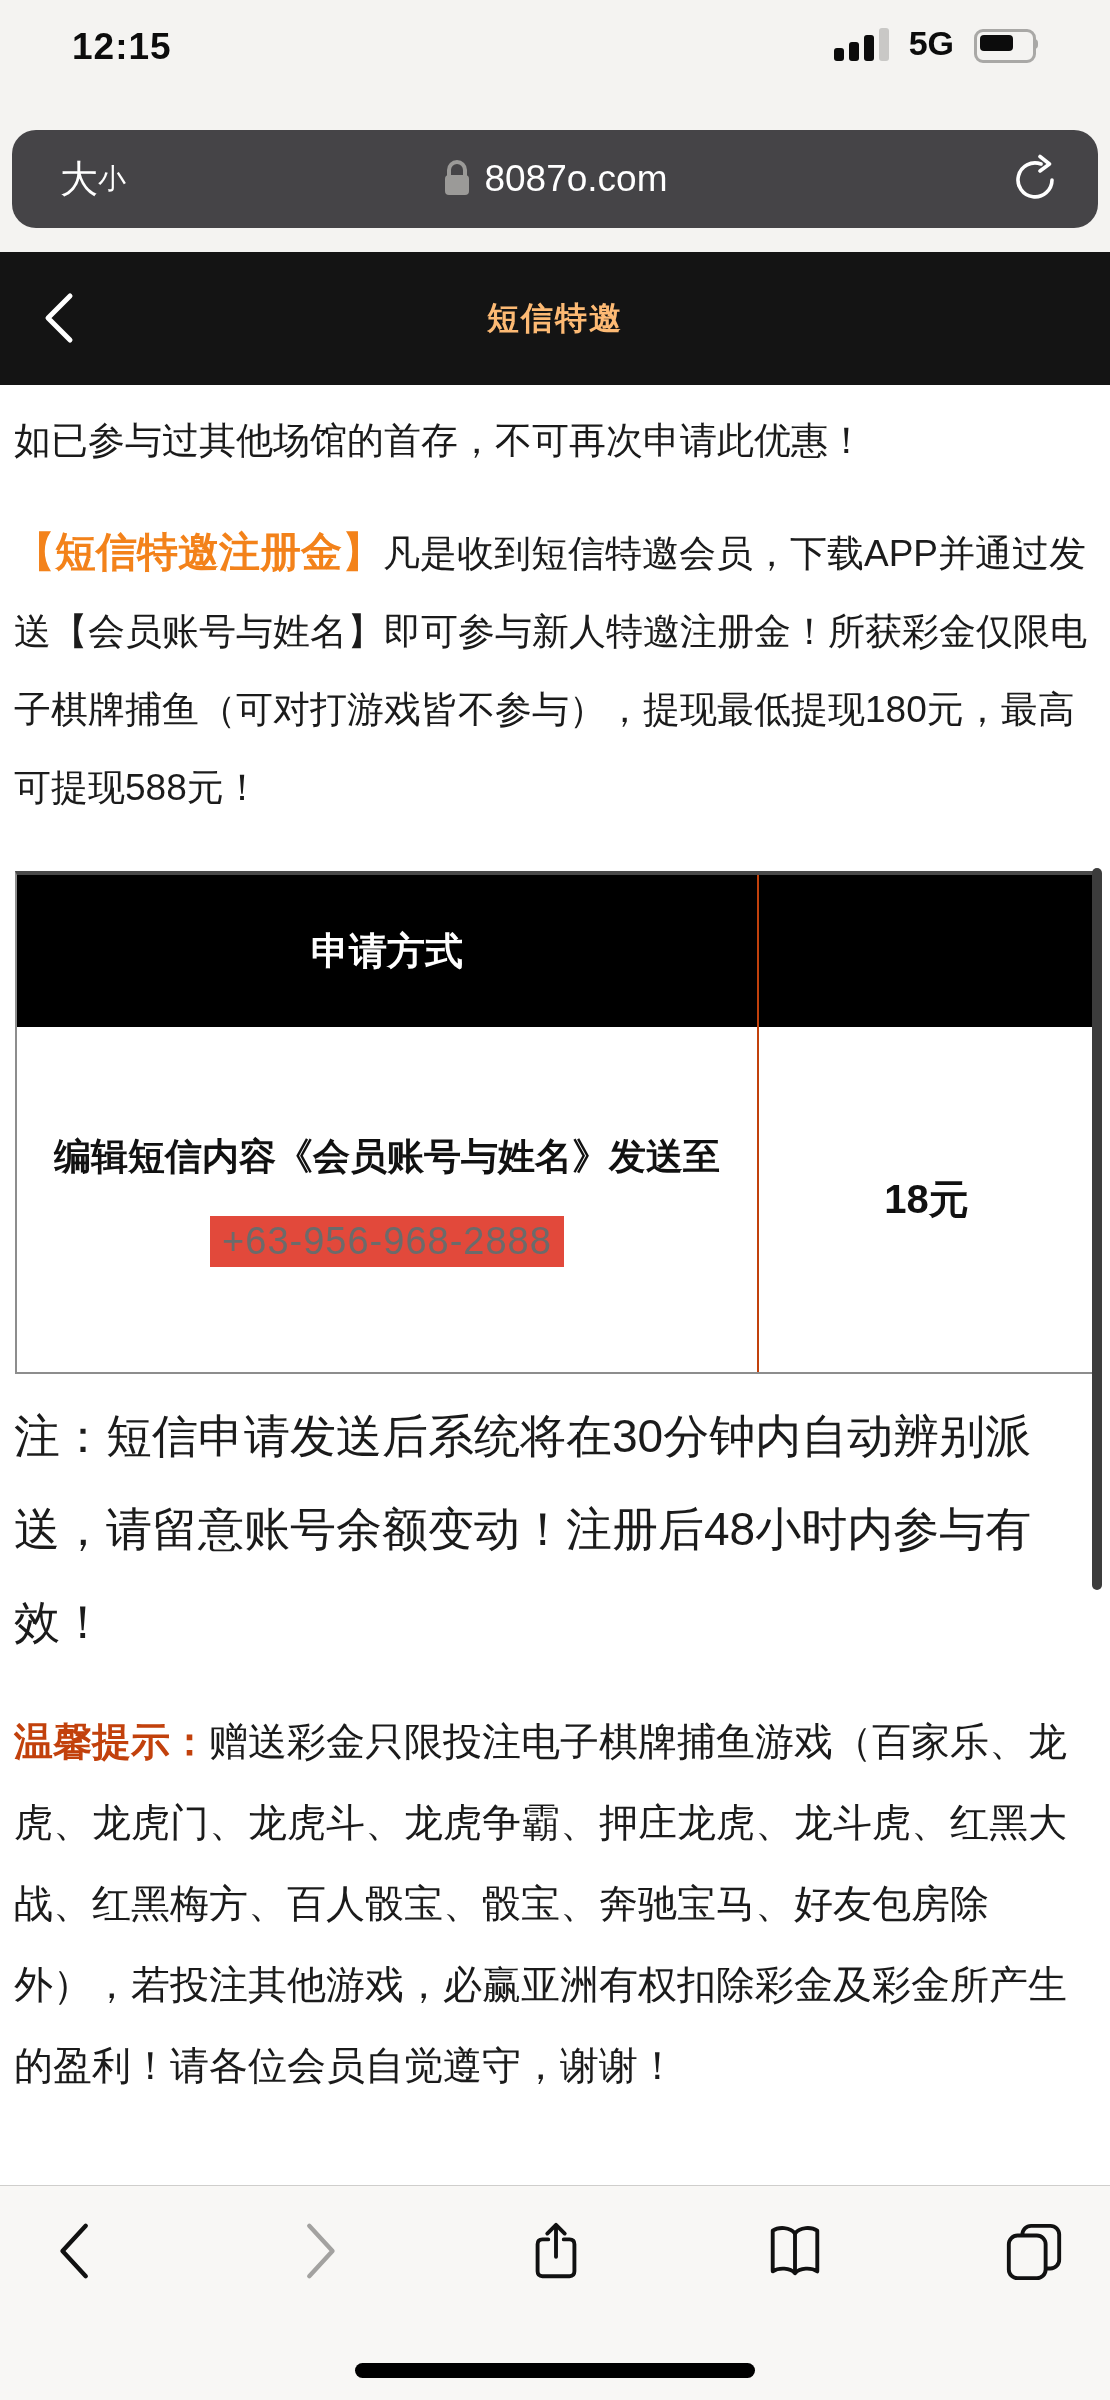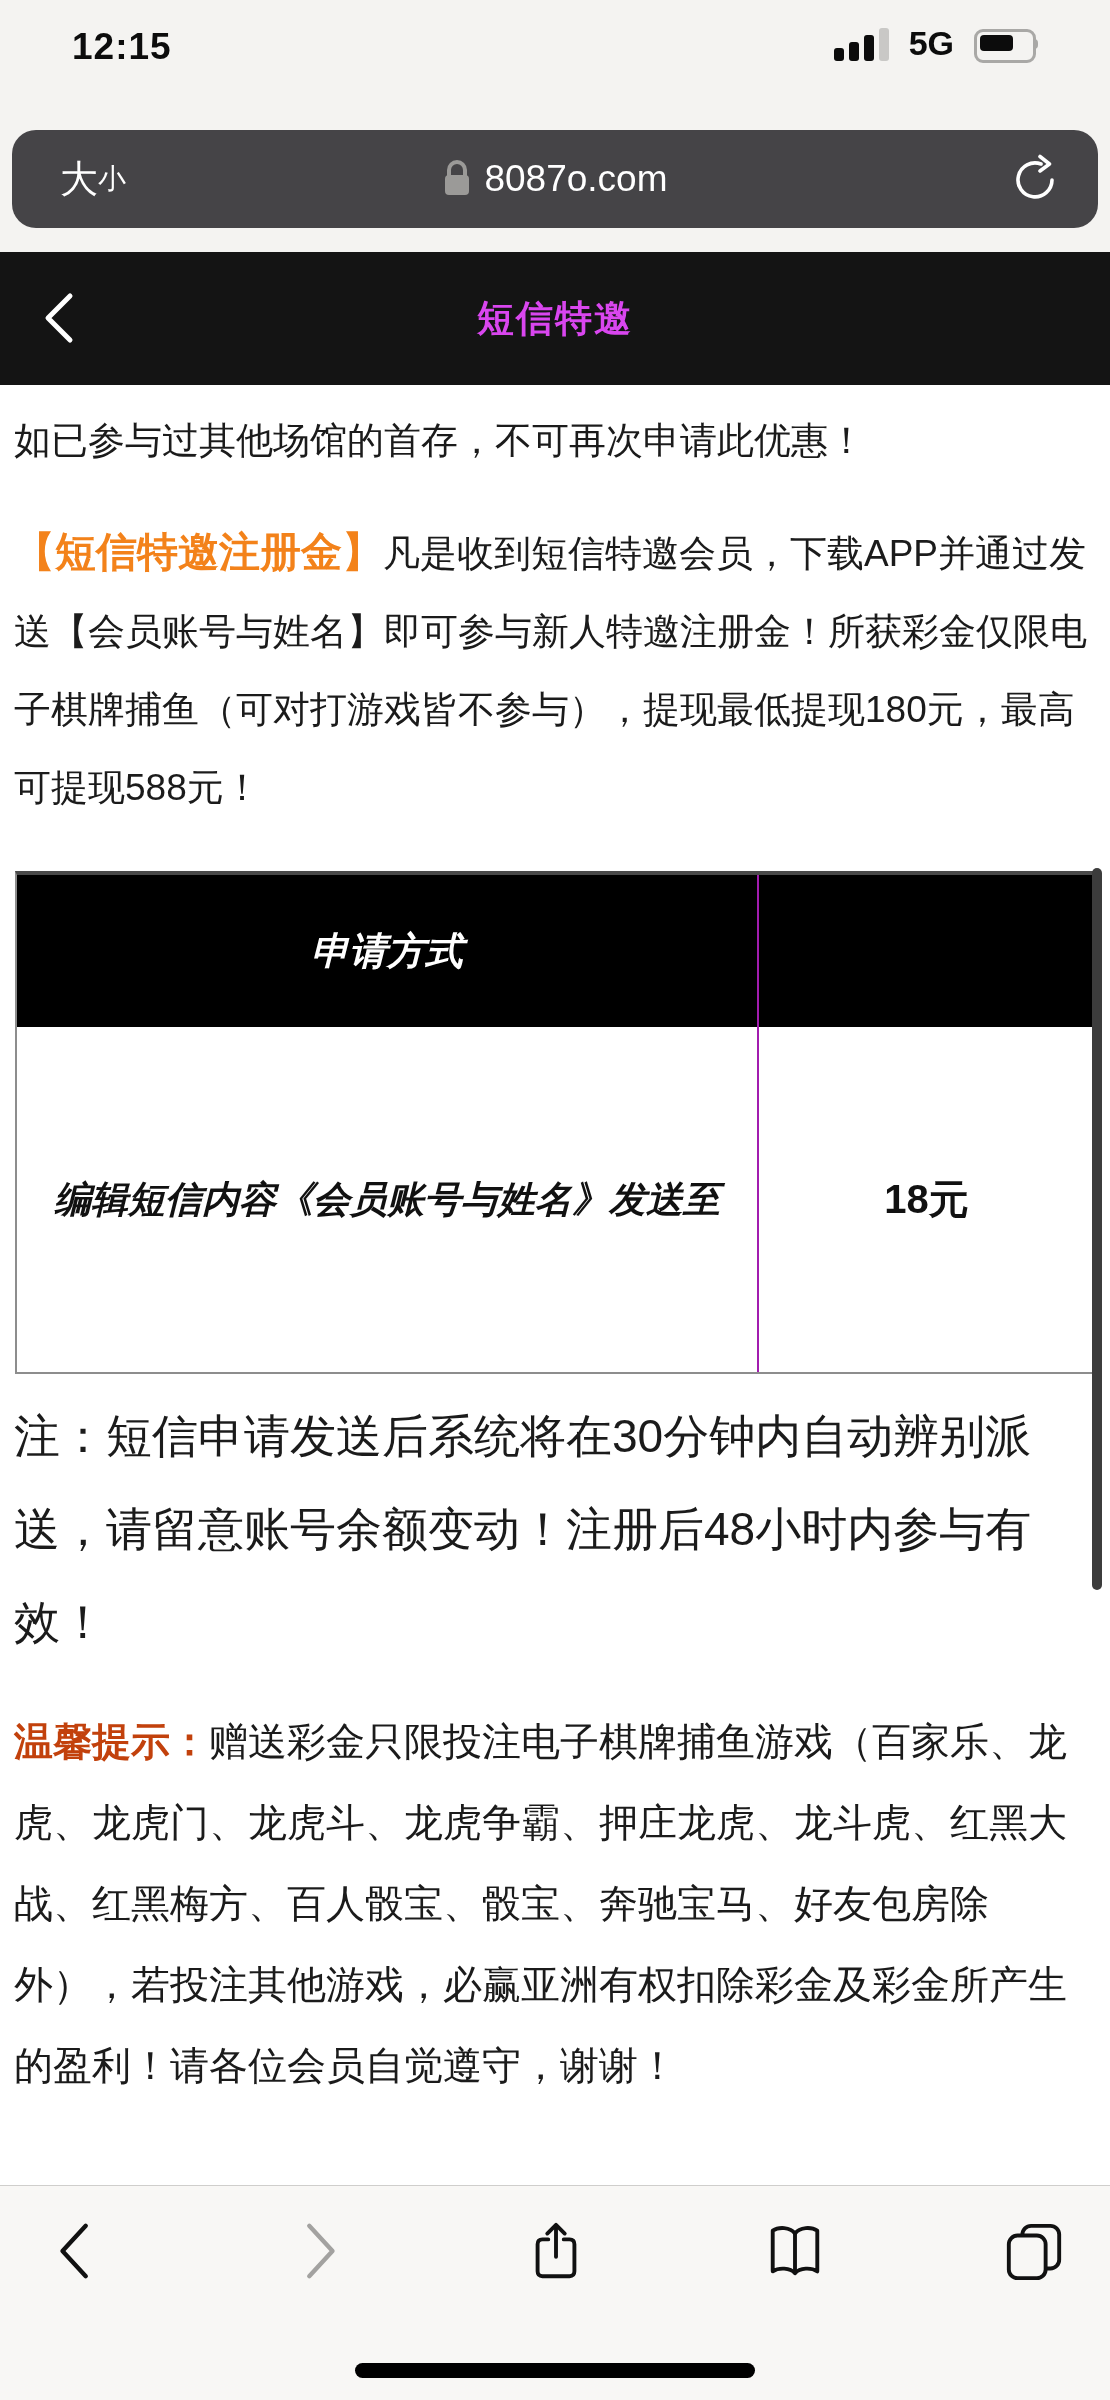--- a/index.html
+++ b/index.html
@@ -60,41 +60,41 @@
     pointer-events:none;
   }
   .url-text { font-size:37px; color:#ffffff; }
   .reload-btn { position:absolute; right:38px; top:24px; width:50px; height:50px; }
   
   .page-nav {
     position:absolute; top:252px; left:0; width:1110px; height:133px;
     background:#141414; display:flex; align-items:center; justify-content:center;
   }
   .nav-back { position:absolute; left:34px; top:36px; width:56px; height:60px; }
-  .nav-title { color:#d946ef; font-size:37px; font-weight:700; letter-spacing:2px; }
+  .nav-title { color:#fdba74; font-size:32px; font-weight:700; letter-spacing:2px; }
   
   .content {
     position:absolute; top:385px; left:0; width:1110px; height:1800px;
     background:#ffffff; color:#1b1b1b;
   }
   .content p { margin:0; padding:16px 14px; }
   .p1 { margin-top:22px; font-size:37px; line-height:80px; font-weight:500; }
   .p2 { margin-top:12px; font-size:37px; line-height:78px; font-weight:500; }
   .hl-orange { font-weight:700; }
   .p2 .hl-orange { font-size:41px; }
   .p3 { margin-top:10px; font-size:46px; line-height:93px; font-weight:500; }
   .p4 { margin-top:86px; font-size:39px; line-height:81px; font-weight:500; }
   
   .promo-table {
     margin:28px 0 0 15px; width:1077px;
     border:2px solid #8d8d8d; border-top:4px solid #4a4a4a;
   }
   .tr { display:flex; }
   .th-row { background:#000000; height:152px; }
-  .cell-1 { width:740px; border-right:2px solid #a21caf;font-style:italic; }
+  .cell-1 { width:740px; border-right:2px solid #c2410c; }
   .cell-2 { flex:1; }
   .th {
     display:flex; align-items:center; justify-content:center;
     color:#ffffff; font-size:38px; font-weight:700;
   }
   .td-row { height:345px; background:#ffffff; }
   .apply-cell {
     display:flex; flex-direction:column; align-items:center; justify-content:center;
     gap:34px; text-align:center;
   }
@@ -189,20 +189,21 @@
 
   <p class="p2"><span class="hl-orange" style="color: rgb(243, 130, 26);">【短信特邀注册金】</span><span>凡是收到短信特邀会员，下载APP并通过发送【会员账号与姓名】即可参与新人特邀注册金！所获彩金仅限电子棋牌捕鱼（可对打游戏皆不参与），提现最低提现180元，最高可提现588元！</span></p>
 
   <div class="promo-table">
     <div class="tr th-row">
       <div class="cell-1 th">申请方式</div>
     </div>
     <div class="tr td-row">
       <div class="cell-1 apply-cell">
         <div class="apply-line">编辑短信内容《会员账号与姓名》发送至</div>
+        <div class="phone-hl" style="background: rgb(226, 73, 59); color: rgb(107, 107, 107);">+63-956-968-2888</div>
       </div>
       <div class="cell-2 amount-cell">18元</div>
     </div>
   </div>
 
   <p class="p3">注：短信申请发送后系统将在30分钟内自动辨别派送，请留意账号余额变动！注册后48小时内参与有效！</p>
 
   <p class="p4"><span class="hl-orange" style="color: #c2410c;">温馨提示：</span><span>赠送彩金只限投注电子棋牌捕鱼游戏（百家乐、龙虎、龙虎门、龙虎斗、龙虎争霸、押庄龙虎、龙斗虎、红黑大战、红黑梅方、百人骰宝、骰宝、奔驰宝马、好友包房除外），若投注其他游戏，必赢亚洲有权扣除彩金及彩金所产生的盈利！请各位会员自觉遵守，谢谢！</span></p>
 </div>
 

